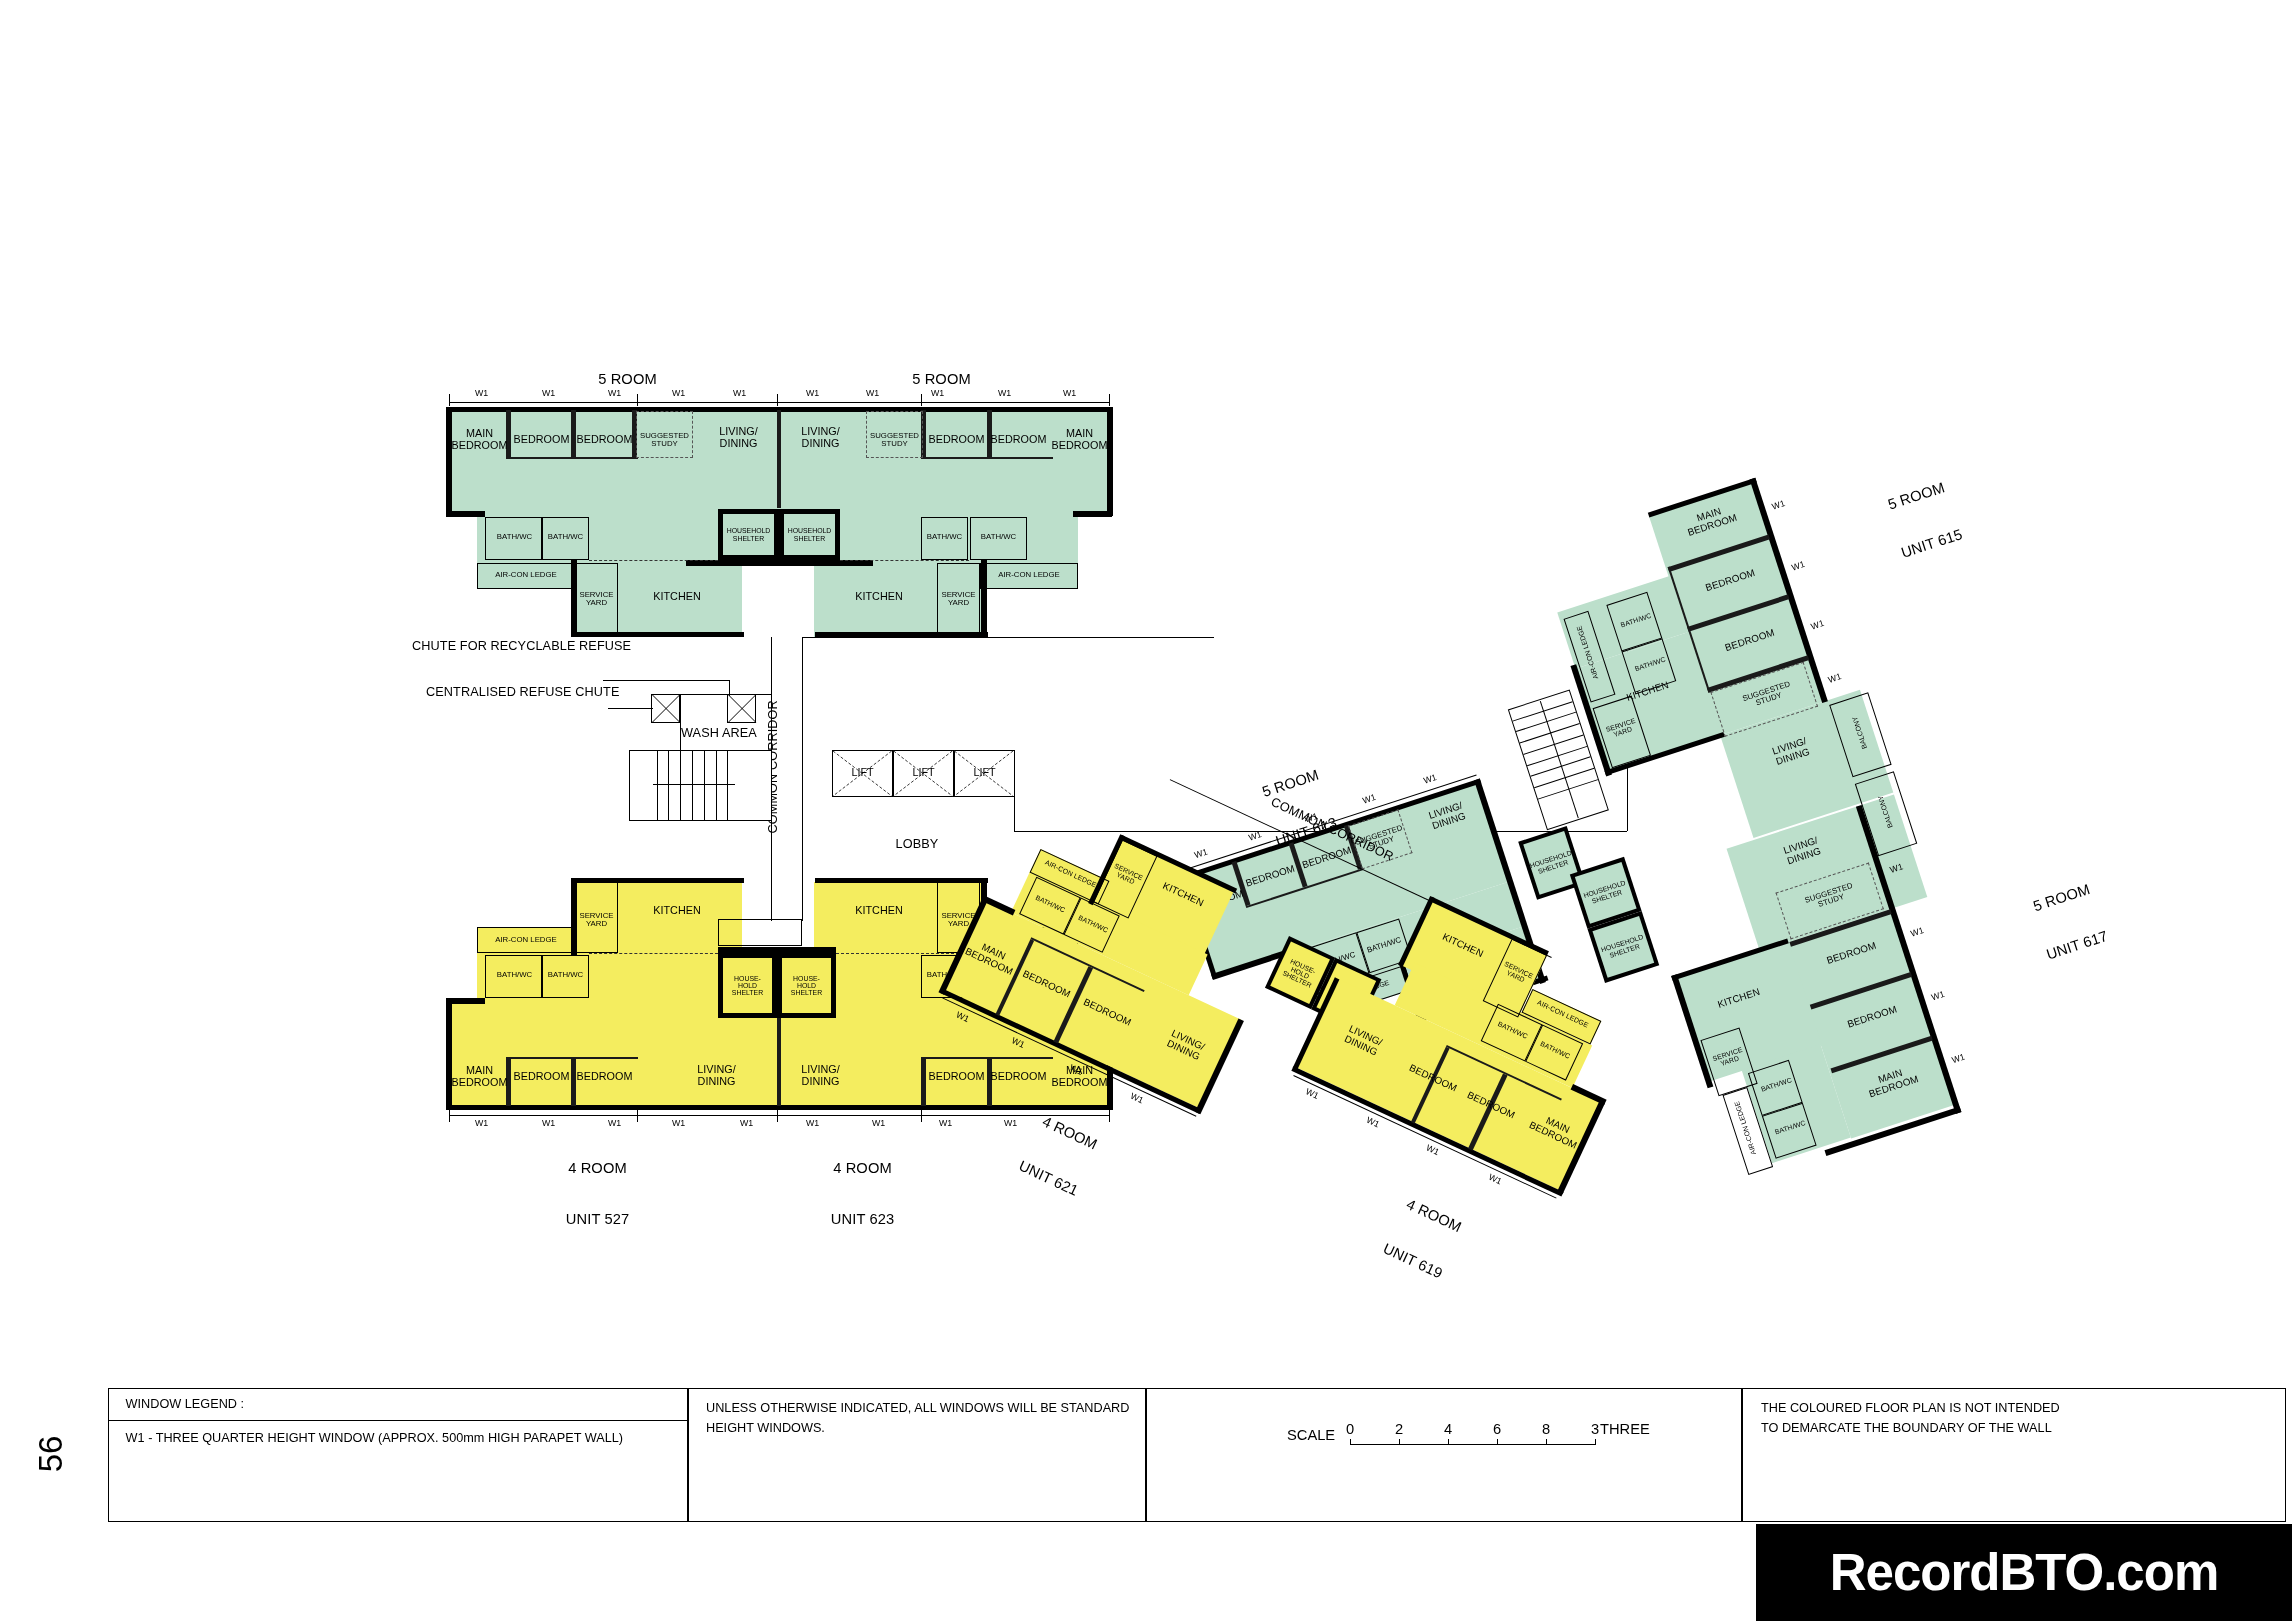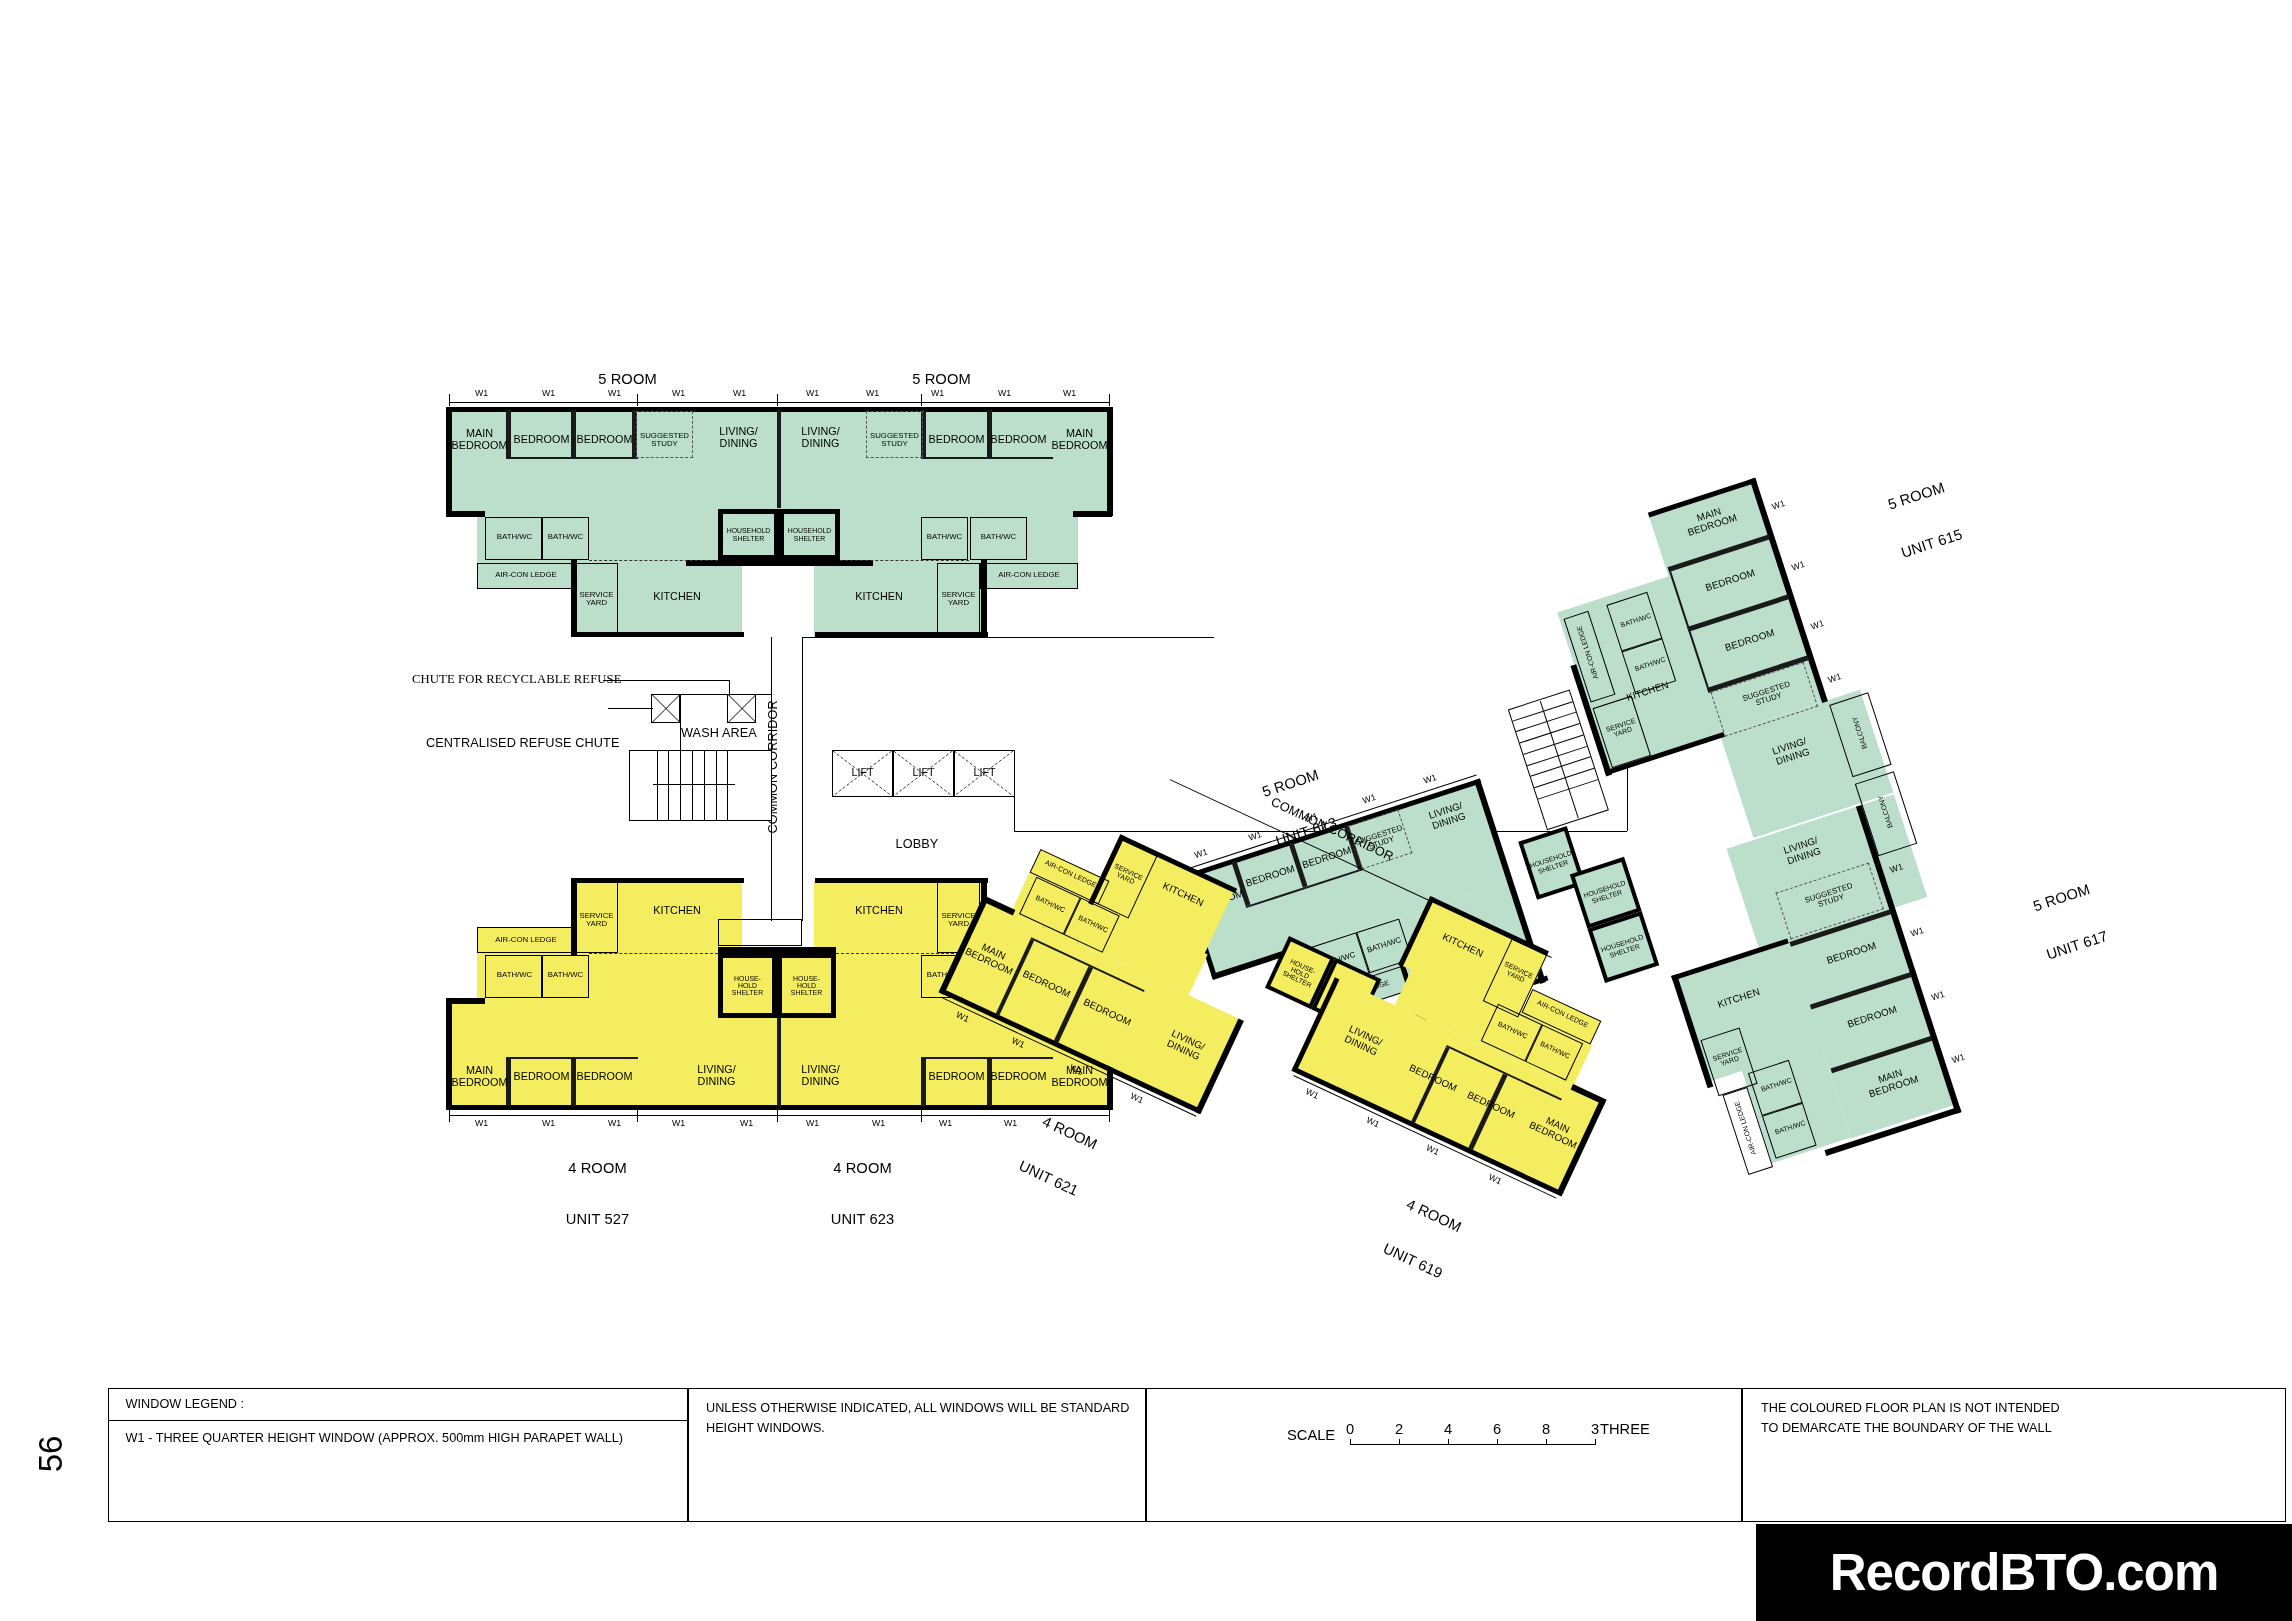--- a/index.html
+++ b/index.html
@@ -319,22 +319,22 @@
   <div class="chutebox" style="left:727px;top:694px;width:29px;height:29px;"></div>
   <svg style="position:absolute;left:647px;top:690px;width:118px;height:39px;" viewBox="0 0 120 40" width="118" height="39">
     <line x1="5" y1="5" x2="33" y2="33" stroke="#000" stroke-width="1"></line>
     <line x1="33" y1="5" x2="5" y2="33" stroke="#000" stroke-width="1"></line>
     <line x1="83" y1="5" x2="111" y2="33" stroke="#000" stroke-width="1"></line>
     <line x1="111" y1="5" x2="83" y2="33" stroke="#000" stroke-width="1"></line>
   </svg>
   <div class="leader" style="left:603px;top:680px;width:127px;"></div>
   <div class="tw" style="left:729px;top:680px;width:1px;height:15.7px;border:none;border-left:1px solid #000;"></div>
   <div class="leader" style="left:608px;top:708px;width:45px;"></div>
-  <div class="lbl t13" style="left:412px;top:673px;width:191px;text-align:right;font-family:Liberation Serif, serif;">CHUTE FOR RECYCLABLE REFUSE</div>
-  <div class="lbl t13" style="left:426px;top:737px;width:176px;text-align:left;">CENTRALISED REFUSE CHUTE</div>
+  <div class="lbl t13" style="left:412px;top:640px;width:191px;text-align:right;">CHUTE FOR RECYCLABLE REFUSE</div>
+  <div class="lbl t13" style="left:426px;top:686px;width:176px;text-align:left;">CENTRALISED REFUSE CHUTE</div>
   <div class="lbl t13" style="left:681px;top:727px;width:98px;text-align:left;">WASH AREA</div>
   <div class="tw" style="left:680px;top:694px;width:92px;height:57px;border:none;border-left:1px solid #000;border-top:1px solid #000;border-right:1px solid #000;"></div>
   <div class="tw" style="left:629px;top:820px;width:143px;height:101px;border:none;border-right:1px solid #000;"></div>
 
   <div class="liftbox" style="left:832px;top:750px;width:61px;height:47px;"></div>
   <div class="liftbox" style="left:893px;top:750px;width:61px;height:47px;"></div>
   <div class="liftbox" style="left:954px;top:750px;width:61px;height:47px;"></div>
   <svg style="position:absolute;left:832px;top:750px;width:182px;height:47px;" viewBox="0 0 186 48" width="182" height="47">
     <line x1="1" y1="1" x2="61" y2="47" stroke="#333" stroke-width="1" stroke-dasharray="3,2"></line>
     <line x1="61" y1="1" x2="1" y2="47" stroke="#333" stroke-width="1" stroke-dasharray="3,2"></line>

